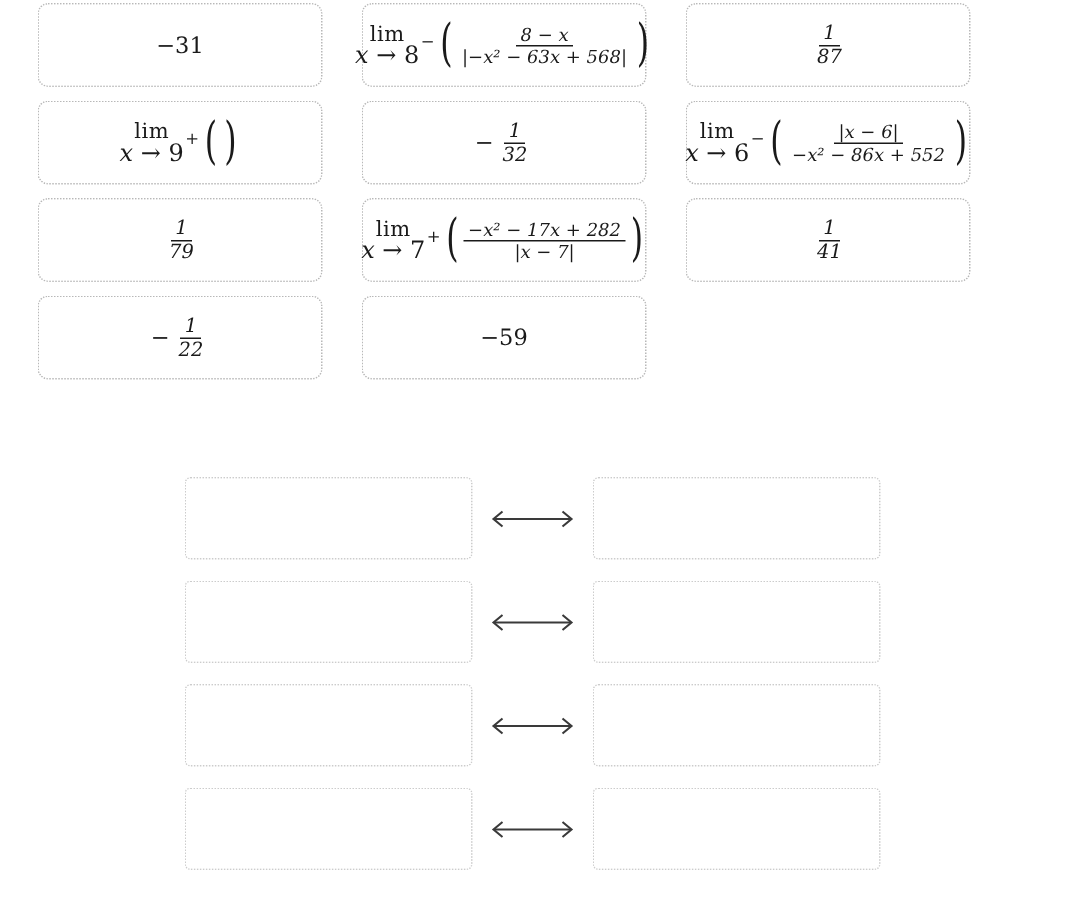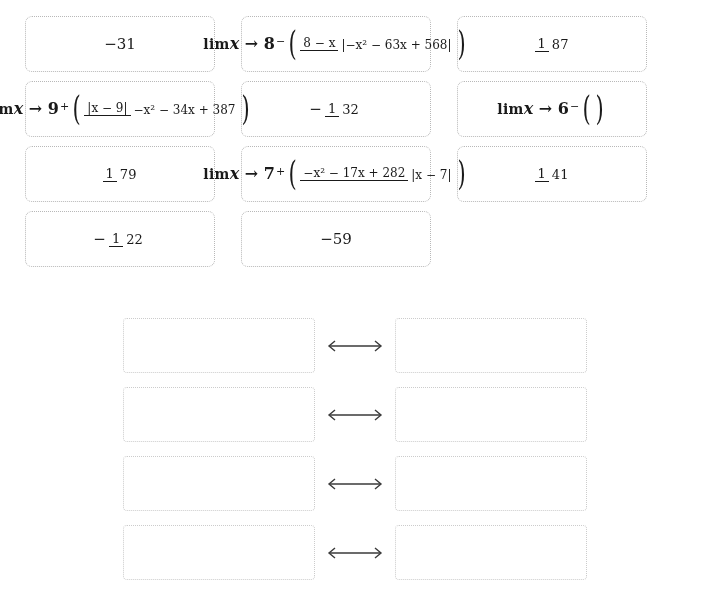--- a/index.html
+++ b/index.html
@@ -13,21 +13,21 @@
     position: relative;
     font-family: "DejaVu Serif", serif;
     color: #1a1a1a;
     overflow: hidden;
   }
 
   
   #tile-bank {
     position: absolute;
     left: 0;
-    top: 16px;
+    top: 2px;
     width: 710px;
   }
   .tile-row {
     display: flex;
     gap: 26px;
     padding-left: 25px;
     margin-bottom: 9px;
   }
   .tile {
     width: 190px;
@@ -57,25 +57,26 @@
     justify-content: center;
     white-space: nowrap;
   }
   .plain {
     font-size: 15px;
   }
 
   
   .frac {
     display: inline-flex;
-    flex-direction: row;
+    flex-direction: column;
     align-items: center;
     justify-content: center;
     vertical-align: middle;
     margin: 0 1px;
+    font-style: italic;
   }
   .frac > .num {
     padding: 0 3px 1px 3px;
     border-bottom: 1px solid #1a1a1a;
     font-size: 12px;
   }
   .frac > .den {
     padding: 1px 3px 0 3px;
     font-size: 12px;
   }
@@ -90,23 +91,23 @@
     align-items: center;
   }
   .signed .sign {
     font-size: 15px;
     margin-right: 2px;
   }
 
   
   .limop {
     display: inline-flex;
+    flex-direction: column;
     align-items: center;
     margin-right: 1px;
-    font-weight: bold;
   }
   .limop .lim-top {
     font-size: 14px;
     letter-spacing: 0.3px;
   }
   .limop .lim-bot {
     font-size: 16px;
     margin-top: -1px;
     white-space: nowrap;
   }
@@ -202,24 +203,20 @@
   <div class="tile-row">
 
     <div class="tile">
       <span class="math">
         <span class="limop">
           <span class="lim-top">lim</span>
           <span class="lim-bot"><i>x</i>&nbsp;<span>→</span>&nbsp;<span>9</span></span>
         </span>
         <span class="side">+</span>
         <span class="paren">(</span>
-        <span class="frac">
-          <span class="num">|x − 9|</span>
-          <span class="den">−x² − 34x + 387</span>
-        </span>
         <span class="paren">)</span>
       </span>
     </div>
 
     <div class="tile">
       <span class="math signed">
         <span class="sign">−</span>
         <span class="frac frac-small">
           <span class="num">1</span>
           <span class="den">32</span>
@@ -228,20 +225,24 @@
     </div>
 
     <div class="tile">
       <span class="math">
         <span class="limop">
           <span class="lim-top">lim</span>
           <span class="lim-bot"><i>x</i>&nbsp;<span>→</span>&nbsp;<span>6</span></span>
         </span>
         <span class="side">−</span>
         <span class="paren">(</span>
+        <span class="frac">
+          <span class="num">|x − 6|</span>
+          <span class="den">−x² − 86x + 552</span>
+        </span>
         <span class="paren">)</span>
       </span>
     </div>
 
   </div>
 
   <div class="tile-row">
 
     <div class="tile">
       <span class="math signed">

